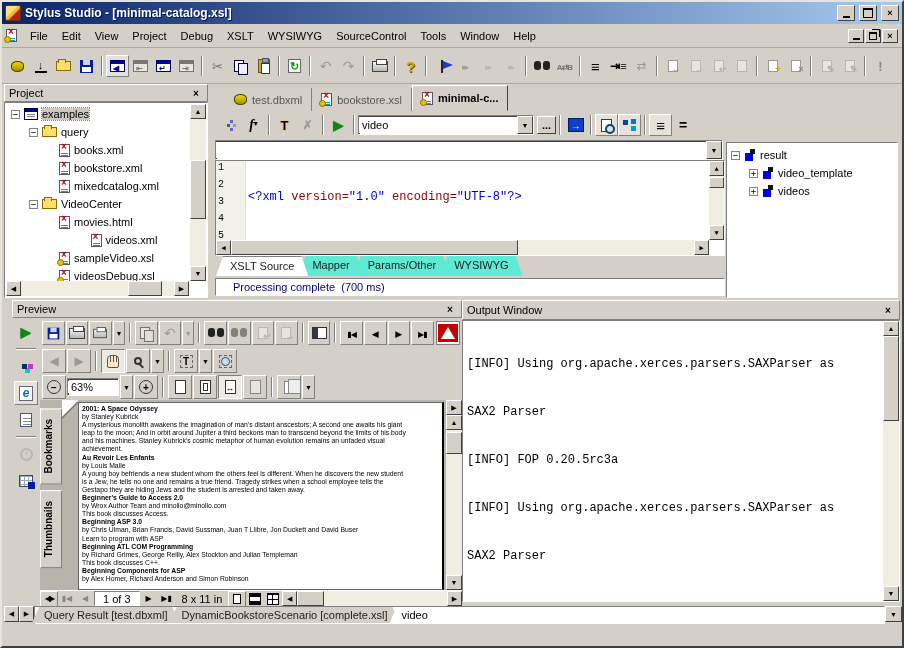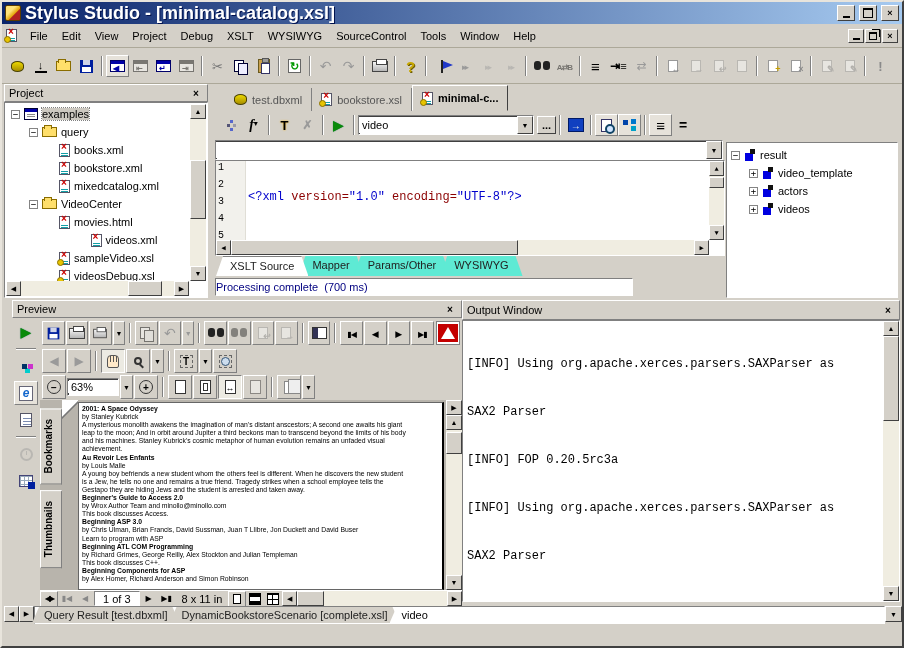--- a/index.html
+++ b/index.html
@@ -16,21 +16,21 @@
 
   
   .sb-btn{background:#d4d0c8;border:1px solid;border-color:#fff #404040 #404040 #fff;display:flex;align-items:center;justify-content:center;font-size:7px;color:#000;}
   .sb-track{background:#f0ede1;}
   .sb-thumb{background:#d4d0c8;border:1px solid;border-color:#fff #404040 #404040 #fff;}
   .au::before{content:"▲";} .ad::before{content:"▼";} .al::before{content:"◀";} .ar::before{content:"▶";}
 
   
   .titlebar{position:absolute;left:0;top:0;right:0;height:22px;background:linear-gradient(90deg,#0a246a,#a6caf0);display:flex;align-items:center;padding:0 3px;gap:4px;}
   .app-icon{width:16px;height:16px;background:linear-gradient(135deg,#ffe27a 35%,#e0a000 60%,#b22222 61%);border:1px solid #5a3c00;border-radius:2px;}
-  .titlebar .title{color:#fff;font-weight:bold;font-size:18px;flex:1;text-shadow:1px 1px 0 #00114d;}
+  .titlebar .title{color:#fff;font-weight:bold;font-size:12px;flex:1;text-shadow:1px 1px 0 #00114d;}
   .wbtn{width:18px;height:16px;background:#d4d0c8;border:1px solid;border-color:#fff #404040 #404040 #fff;display:flex;align-items:center;justify-content:center;font-size:9px;font-weight:bold;}
   .wbtn.max::before{content:"";width:8px;height:7px;border:1px solid #000;border-top-width:2px;}
   .wbtn.min::before{content:"";width:7px;height:2px;background:#000;margin-top:7px;}
   .wbtn.res::before{content:"";width:6px;height:5px;border:1px solid #000;border-top-width:2px;box-shadow:2px -2px 0 -0px #d4d0c8,3px -3px 0 #000;}
 
   
   .menubar{position:absolute;left:0;top:22px;right:0;height:24px;display:flex;align-items:center;padding:0 2px;border-bottom:1px solid #aca899;}
   .menu-item{padding:3px 7px;}
   .mdi{margin-left:auto;display:flex;gap:1px;padding-right:2px;}
   .mdi .wbtn{width:16px;height:14px;}
@@ -137,21 +137,21 @@
   
   .rtree{position:absolute;right:4px;top:58px;width:172px;height:156px;background:#fff;border:1px solid;border-color:#808080 #fff #fff #808080;padding:3px 2px;overflow:hidden;}
   .i-elem{width:12px;height:12px;flex:none;}
   .i-elem::before{content:"";position:absolute;left:1px;bottom:0;width:8px;height:8px;background:#0000e0;}
   .i-elem::after{content:"";position:absolute;right:1px;top:0;width:5px;height:5px;background:#111;}
 
   
   .etabs{position:absolute;left:2px;top:172px;width:510px;height:20px;display:flex;align-items:stretch;padding-left:6px;background:#d4d0c8;}
   .xtab{padding:3px 14px 0;background:#5eead4;clip-path:polygon(7px 0,calc(100% - 7px) 0,100% 100%,0 100%);margin:0 -5px;color:#222;}
   .xtab.active{background:#fff;font-weight:normal;z-index:2;border-top:1px solid #808080;}
-  .eproc{position:absolute;left:2px;top:194px;width:418px;height:18px;background:#fff;border:1px solid;border-color:#808080 #fff #fff #808080;color:#000080;display:flex;align-items:center;padding:0 0;white-space:pre;}
+  .eproc{position:absolute;left:2px;top:194px;width:510px;height:18px;background:#fff;border:1px solid;border-color:#808080 #fff #fff #808080;color:#000080;display:flex;align-items:center;padding:0 17px;white-space:pre;}
 
   
   .bottom{position:absolute;left:8px;top:298px;right:0;height:306px;}
 
   
   .prev{position:absolute;left:2px;top:0;width:450px;height:306px;}
   .pv-left{position:absolute;left:0;top:18px;width:28px;bottom:0;display:flex;flex-direction:column;align-items:center;padding-top:2px;gap:3px;}
   .pv-left .tbtn{width:24px;height:24px;}
   .hsep{width:20px;height:0;border-top:1px solid #808080;border-bottom:1px solid #fff;margin:1px 0;}
   .i-ie{width:14px;height:15px;background:#fff;border:1px solid #667;display:flex;align-items:center;justify-content:center;}
@@ -557,25 +557,20 @@
           <span>result</span>
         </div>
         <div class="trow" style="padding-left:20px;">
           <span class="exp p"></span>
           <span class="icn i-elem"></span>
           <span>video_template</span>
         </div>
         <div class="trow" style="padding-left:20px;">
           <span class="exp p"></span>
           <span class="icn i-elem"></span>
-          <span>actors</span>
-        </div>
-        <div class="trow" style="padding-left:20px;">
-          <span class="exp p"></span>
-          <span class="icn i-elem"></span>
           <span>videos</span>
         </div>
       </div>
 
       <div class="etabs">
         <span class="xtab active">XSLT Source</span>
         <span class="xtab">Mapper</span>
         <span class="xtab">Params/Other</span>
         <span class="xtab">WYSIWYG</span>
       </div>

